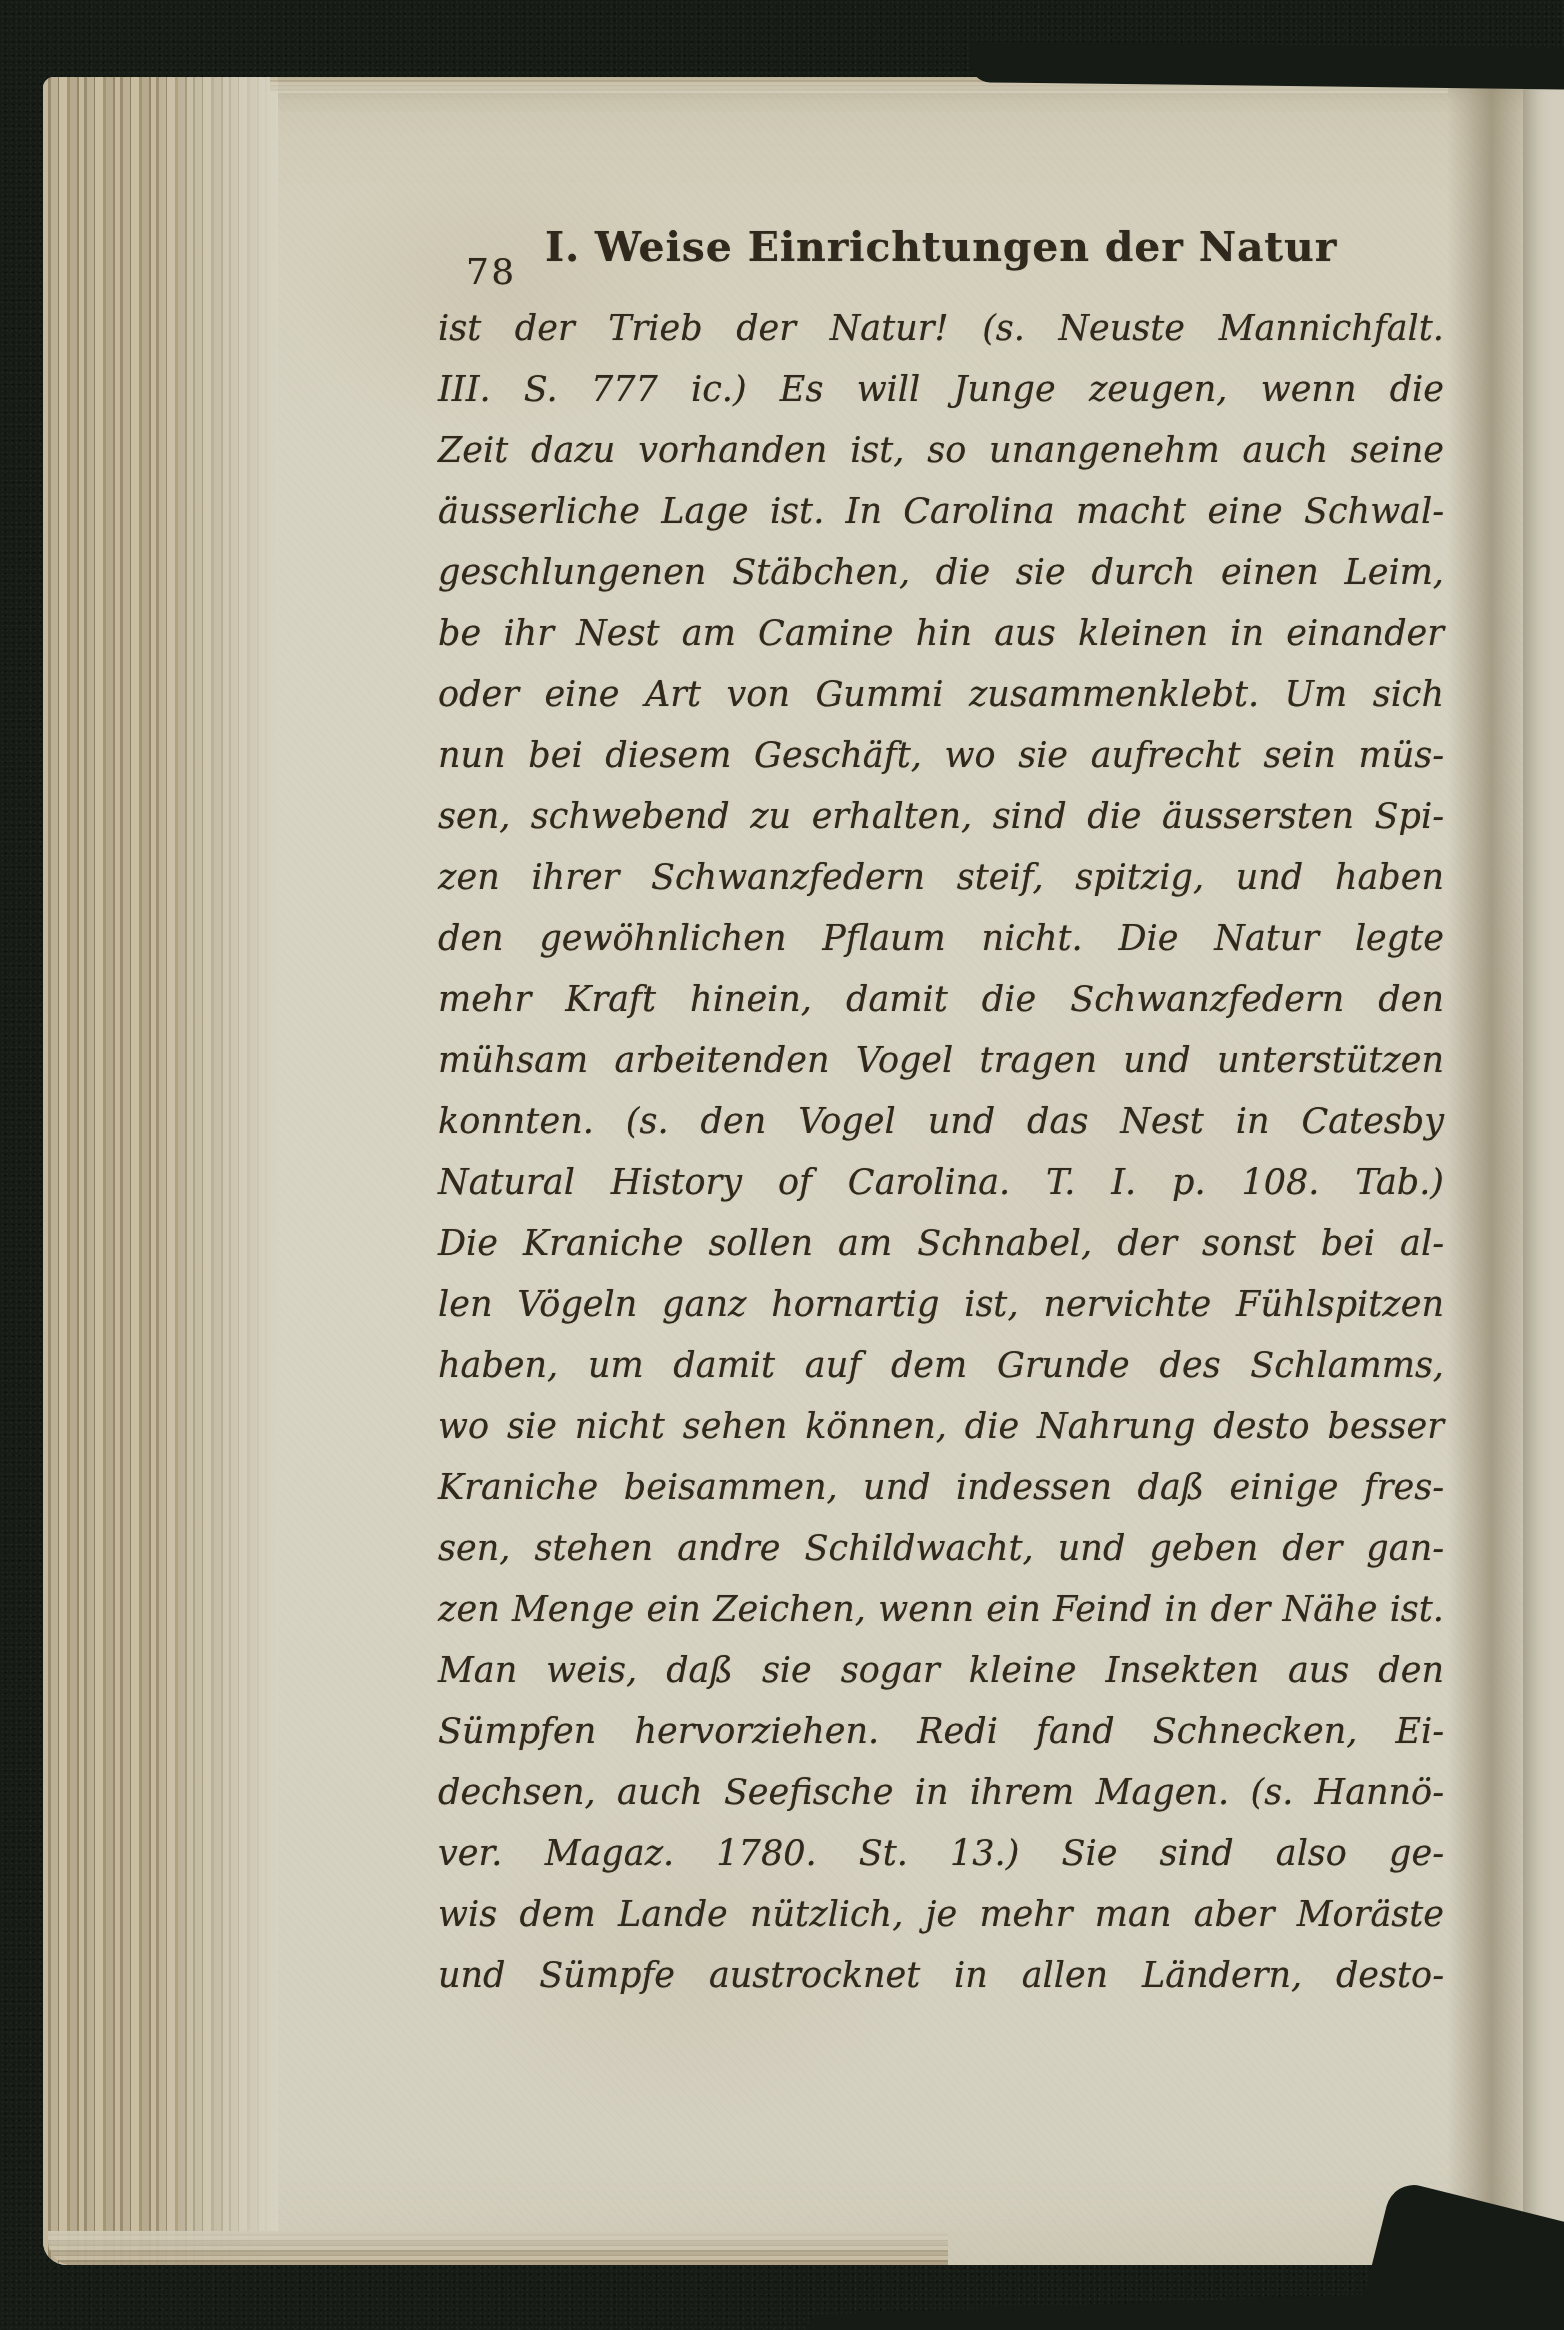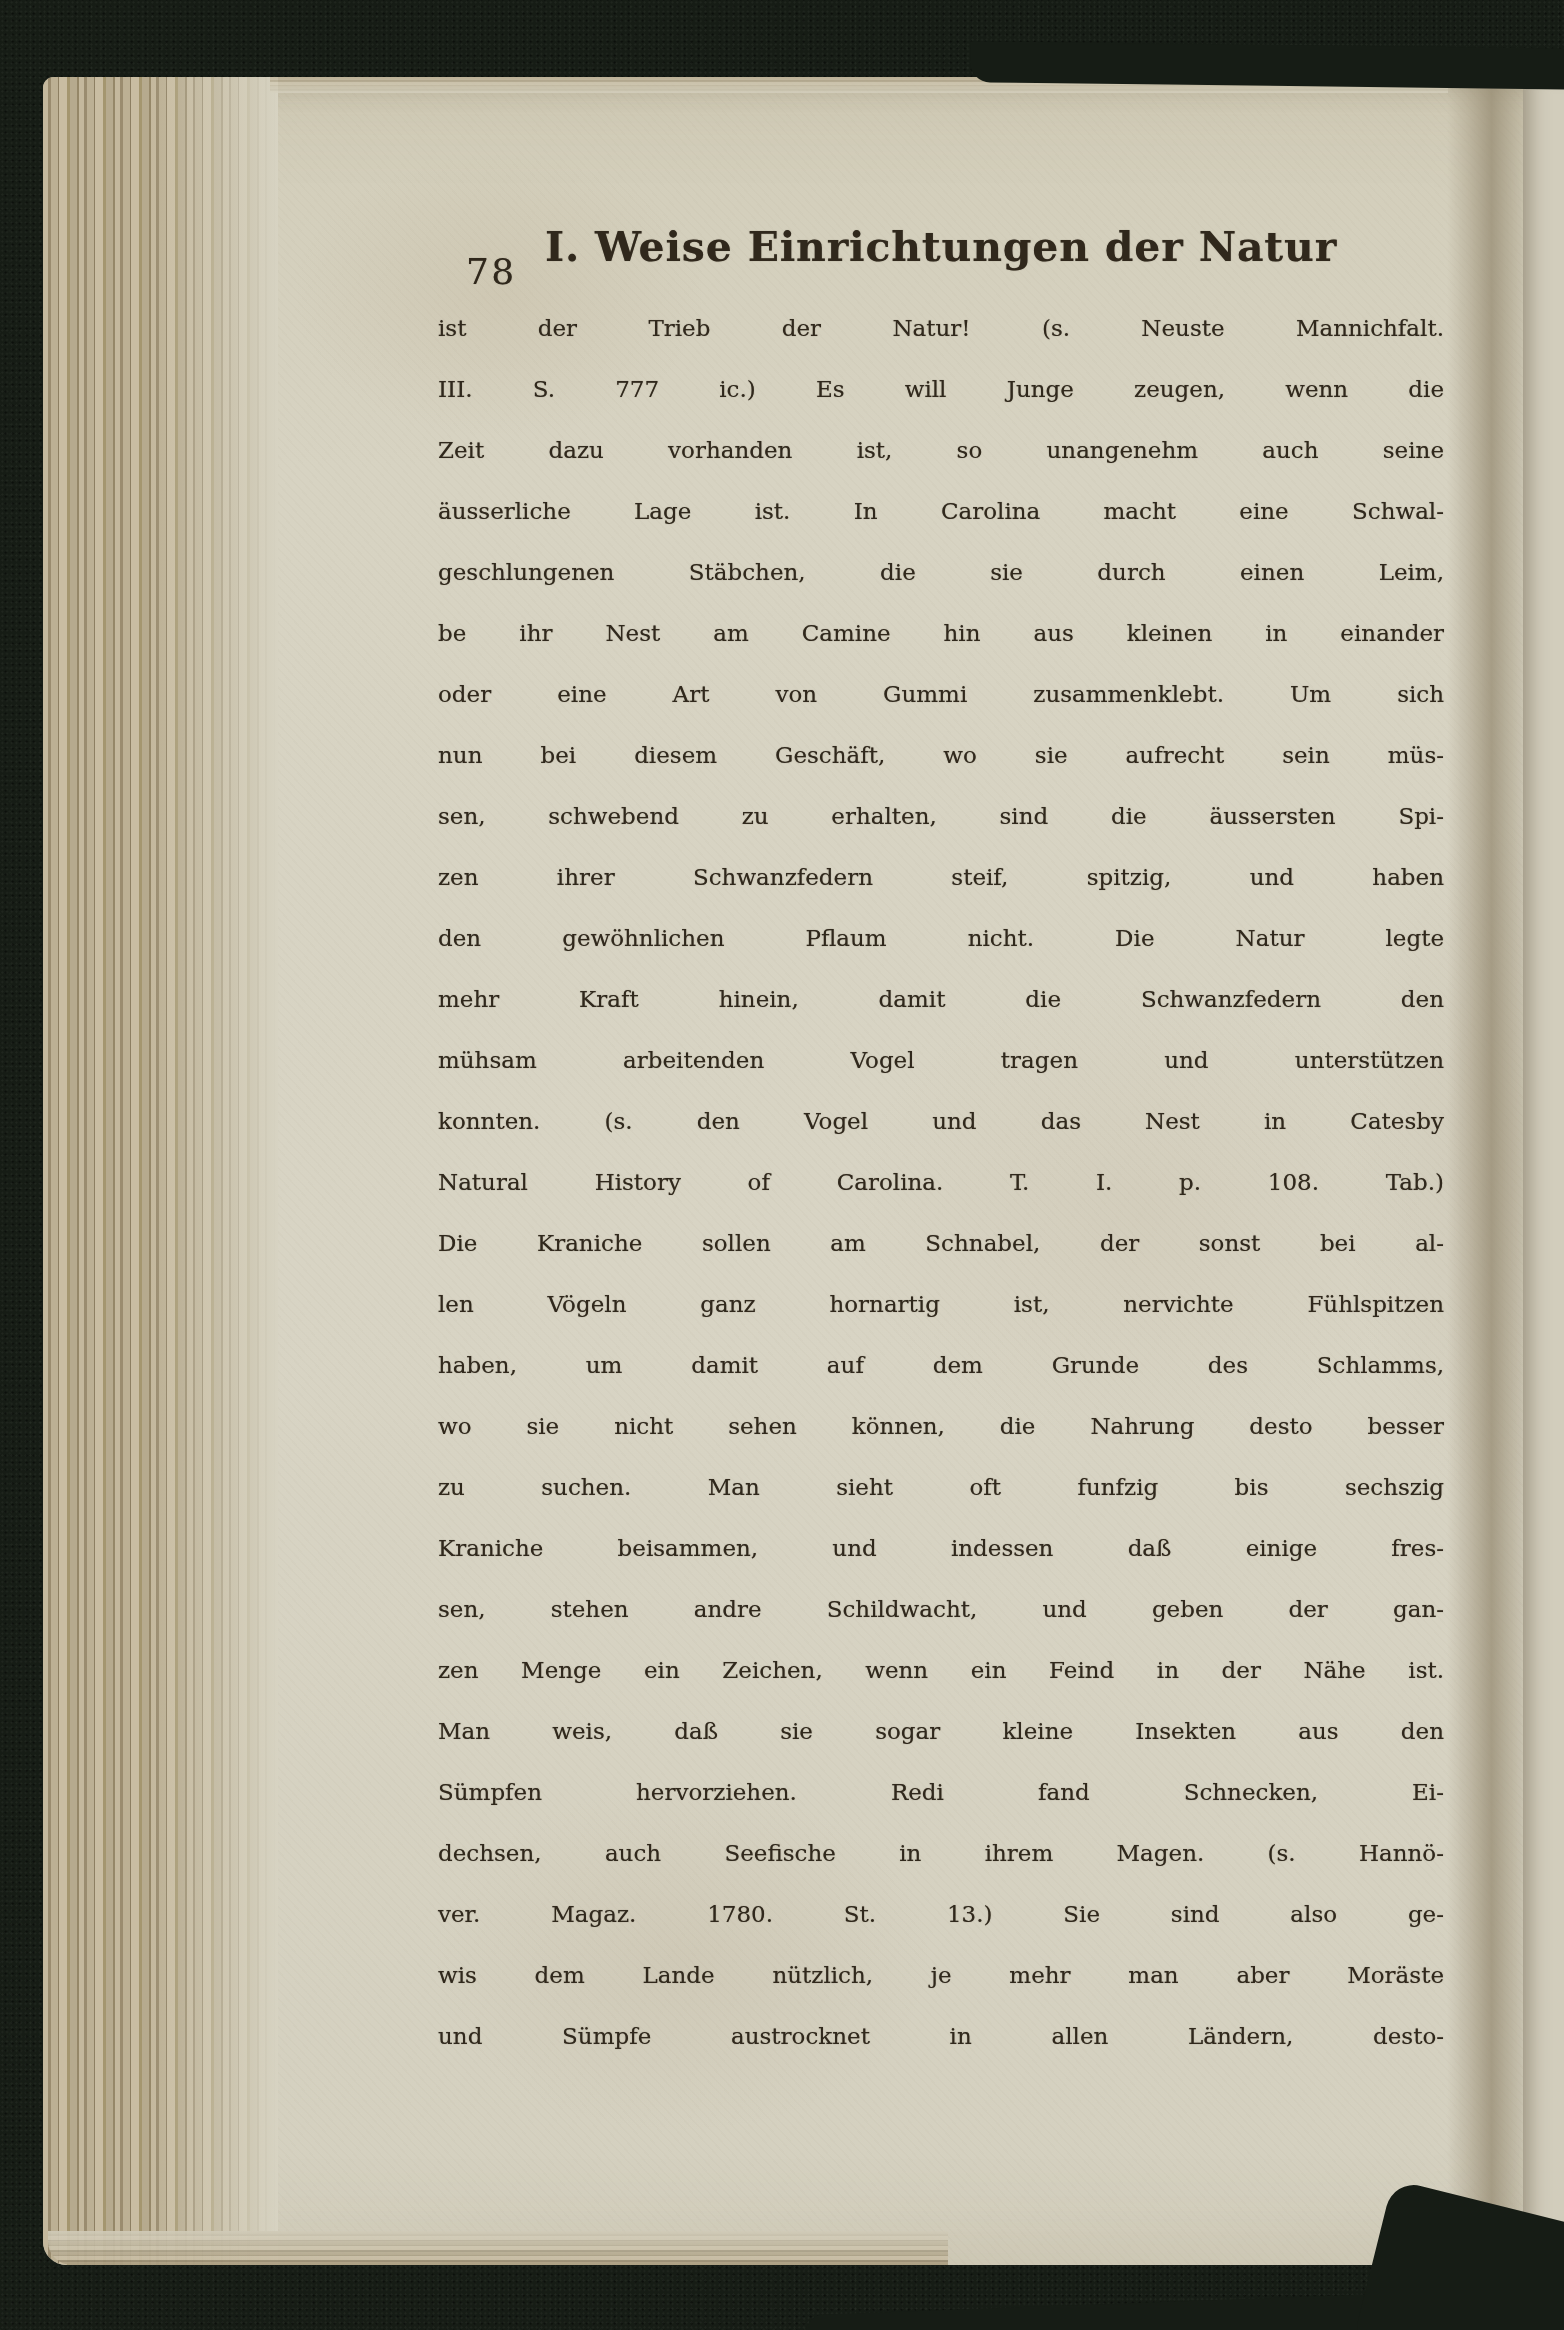--- a/index.html
+++ b/index.html
@@ -116,21 +116,21 @@
     position:absolute;left:28px;top:7.8px;
     font-size:36px;letter-spacing:2.3px;
     text-shadow:0 0 0.8px rgba(48,40,28,0.55);
     margin-top:20px;
   }
   .ptitle{
     display:block;text-align:center;
     font-size:41px;font-weight:bold;letter-spacing:0.8px;
     text-shadow:0 0 0.9px rgba(48,40,28,0.5);
   }
-  .body-lines{margin-top:11px;font-size:23px;}
+  .body-lines{margin-top:11px;font-size:35px;font-style:italic;}
   .line{
     height:61px;line-height:61px;
     text-align:justify;text-align-last:justify;
     text-shadow:0 0 0.9px rgba(48,40,28,0.55);
   }
 </style>
 </head>
 <body>
 
 <div class="scene">
@@ -159,21 +159,20 @@
           <div class="line">zen ihrer Schwanzfedern steif, spitzig, und haben</div>
           <div class="line">den gewöhnlichen Pflaum nicht. Die Natur legte</div>
           <div class="line">mehr Kraft hinein, damit die Schwanzfedern den</div>
           <div class="line">mühsam arbeitenden Vogel tragen und unterstützen</div>
           <div class="line">konnten. (s. den Vogel und das Nest in Catesby</div>
           <div class="line">Natural History of Carolina. T. I. p. 108. Tab.)</div>
           <div class="line">Die Kraniche sollen am Schnabel, der sonst bei al-</div>
           <div class="line">len Vögeln ganz hornartig ist, nervichte Fühlspitzen</div>
           <div class="line">haben, um damit auf dem Grunde des Schlamms,</div>
           <div class="line">wo sie nicht sehen können, die Nahrung desto besser</div>
-          <div class="line">zu suchen. Man sieht oft funfzig bis sechszig</div>
           <div class="line">Kraniche beisammen, und indessen daß einige fres-</div>
           <div class="line">sen, stehen andre Schildwacht, und geben der gan-</div>
           <div class="line">zen Menge ein Zeichen, wenn ein Feind in der Nähe ist.</div>
           <div class="line">Man weis, daß sie sogar kleine Insekten aus den</div>
           <div class="line">Sümpfen hervorziehen. Redi fand Schnecken, Ei-</div>
           <div class="line">dechsen, auch Seefische in ihrem Magen. (s. Hannö-</div>
           <div class="line">ver. Magaz. 1780. St. 13.) Sie sind also ge-</div>
           <div class="line">wis dem Lande nützlich, je mehr man aber Moräste</div>
           <div class="line">und Sümpfe austrocknet in allen Ländern, desto-</div>
         </div>

